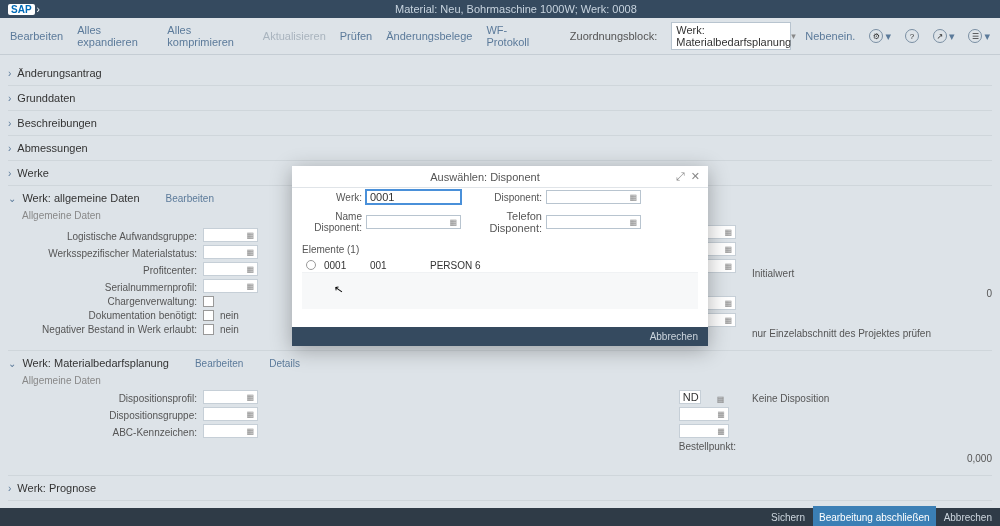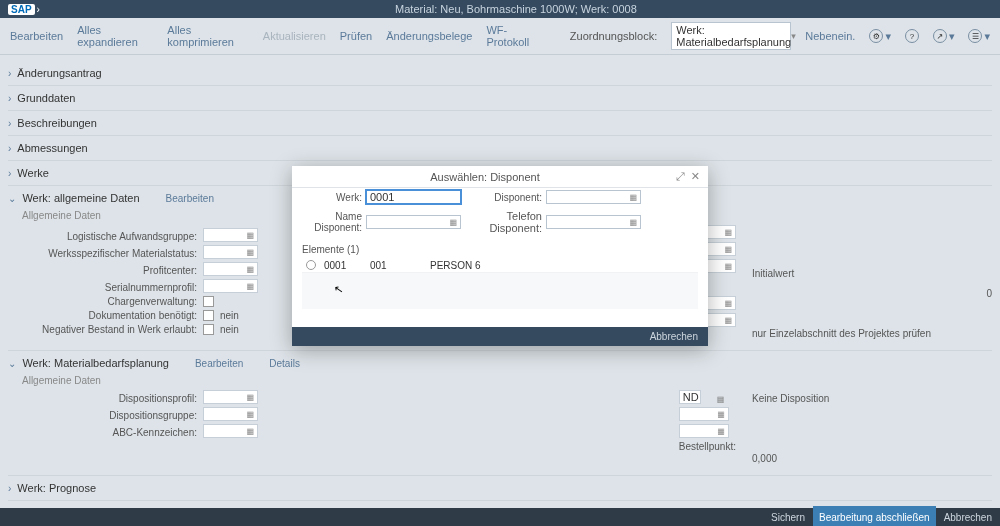--- a/index.html
+++ b/index.html
@@ -293,21 +293,21 @@
           <div class="row" style="justify-content:flex-end">
               <span class="lbl" style="width:auto">Bestellpunkt:</span>
             </div>
         </div>
         <div class="col right-val-col">
           <div class="right-val">
               <span class="val">Keine Disposition</span>
             </div>
           <div class="right-val"></div>
           <div class="right-val"></div>
-          <div class="right-val" style="">
+          <div class="right-val" style="justify-content:flex-end">
               <span class="val">0,000</span>
             </div>
         </div>
       </div>
     </div>
   </div>
 
   <div class="panel">
       <div class="panel-head">
         <span class="ph-chev">›</span>

